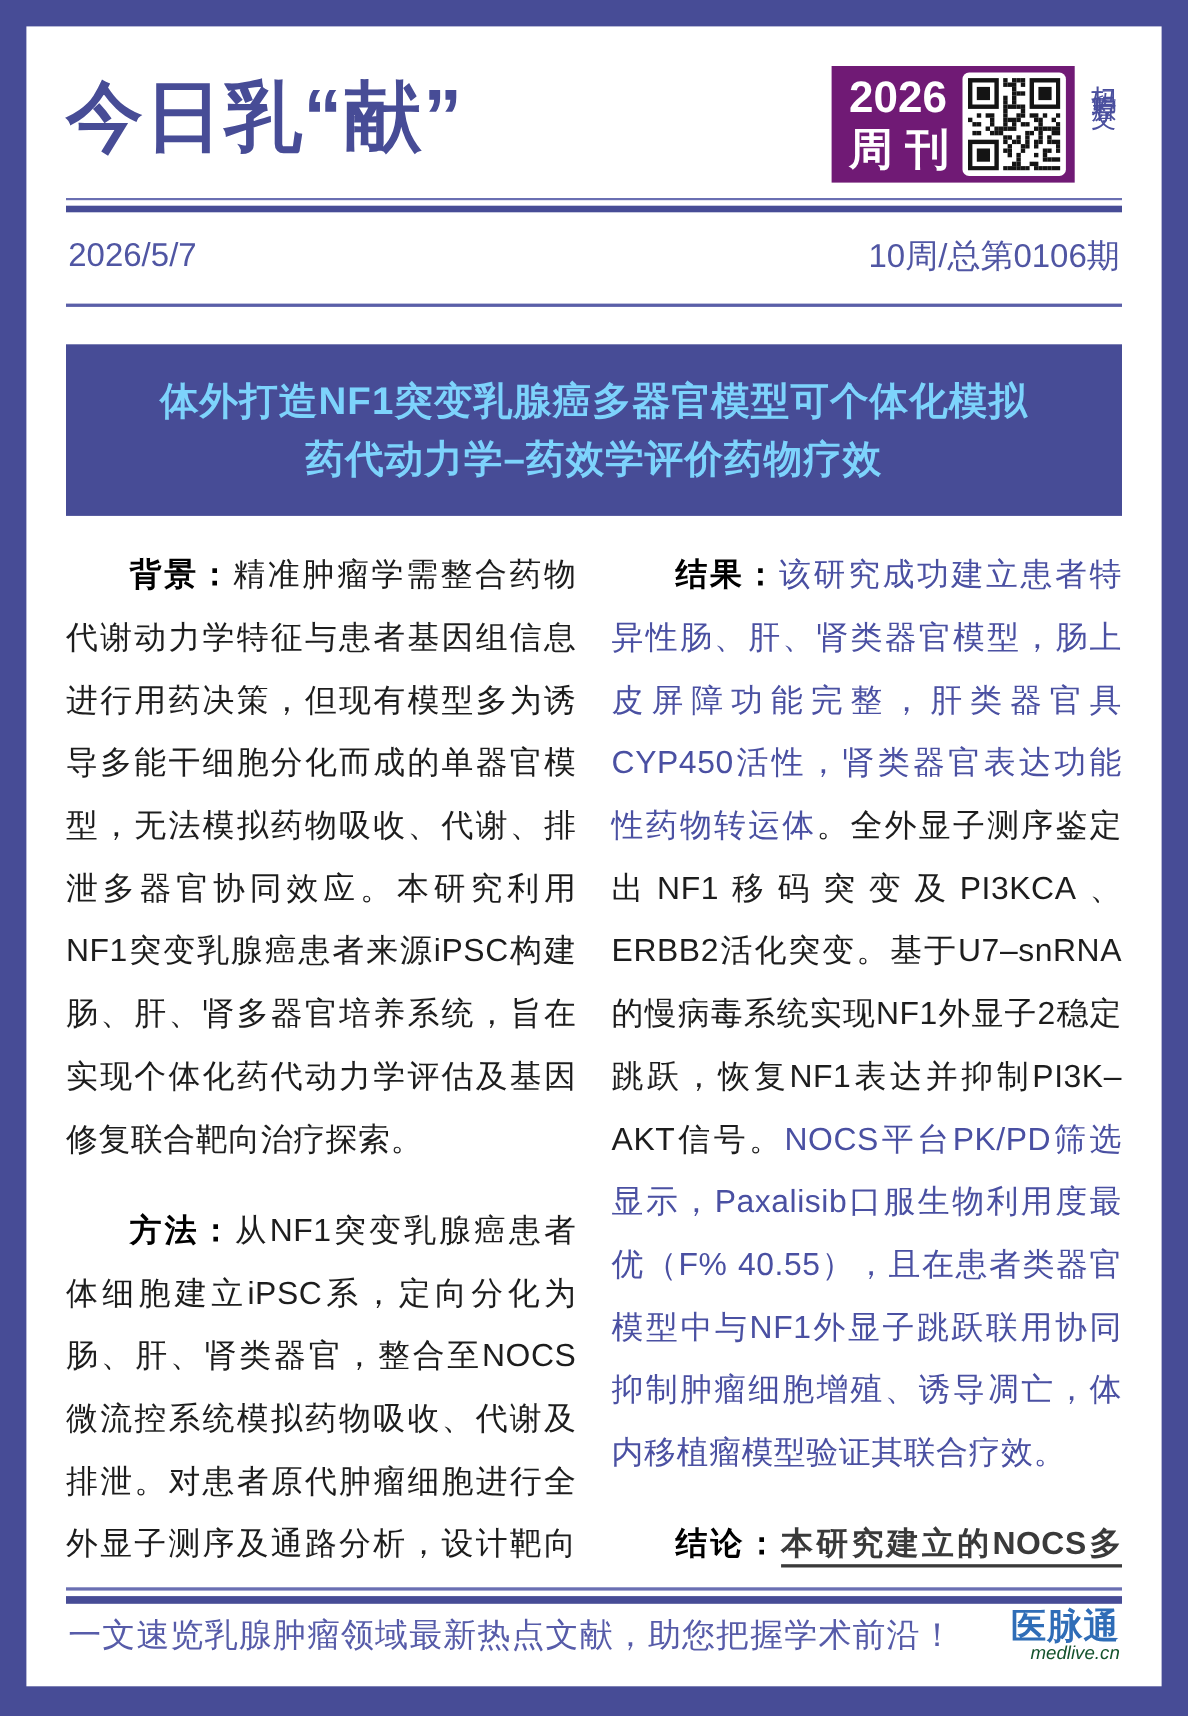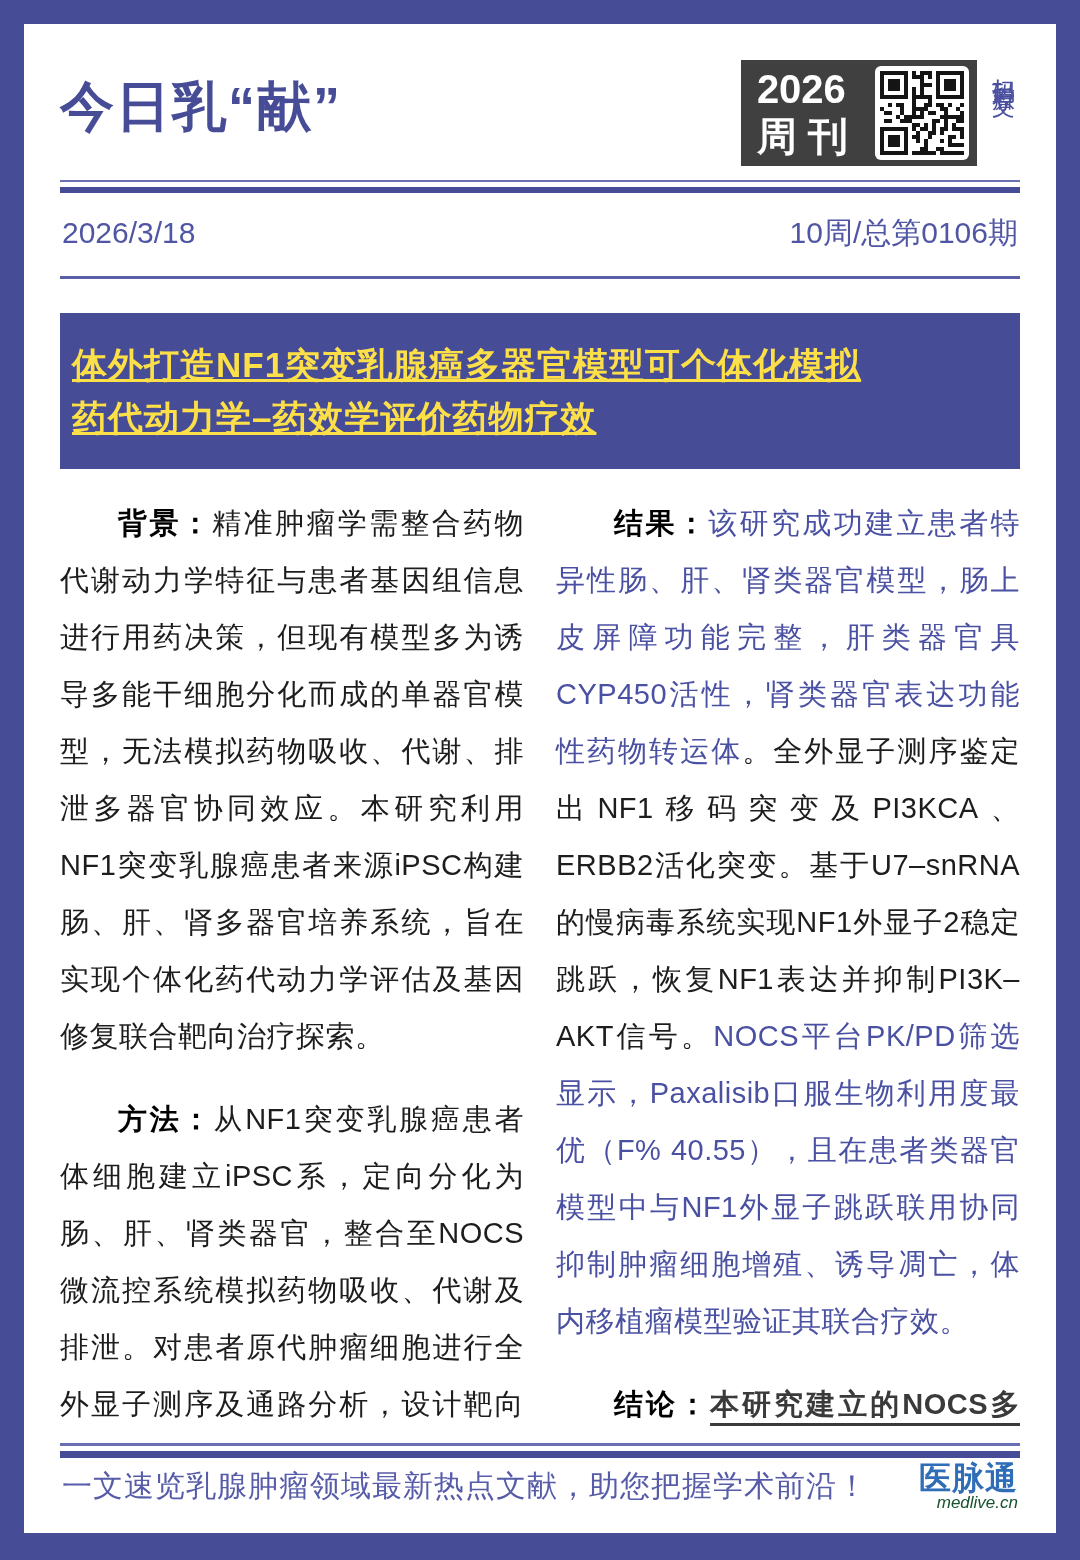--- a/index.html
+++ b/index.html
@@ -11,49 +11,49 @@
   }
   .card {
     background:#ffffff;
     width:100%; height:100%;
     padding:26px 36px 0 36px;
     display:flex; flex-direction:column;
   }
   
   .hdr-row { display:flex; justify-content:space-between; align-items:flex-start; }
   .logo {
-    font-size:54px; font-weight:900; color:#474c96;
+    font-size:70px; font-weight:900; color:#474c96;
     letter-spacing:2px; line-height:112px; white-space:nowrap;
   }
   .badge-group { display:flex; align-items:flex-start; gap:12px; margin-top:10px; }
   .badge {
-    background:#404040; display:flex; align-items:center; gap:27px;
+    background:#701a75; display:flex; align-items:center; gap:12px;
     padding:6px 8px 6px 16px; height:106px;
   }
   .badge-txt { color:#ffffff; font-size:40px; font-weight:700; line-height:1.18; white-space:nowrap; }
   .qr-box {
     background:#ffffff; border-radius:6px; width:94px; height:94px;
     display:flex; align-items:center; justify-content:center;
   }
   .scan-hint {
     writing-mode:vertical-rl; font-size:23px; color:#4a4f9e;
     letter-spacing:4px; height:112px; font-weight:500;
   }
   .rule-thin  { height:3px; background:#6a6fb2; margin-top:8px; }
   .rule-thick { height:7px; background:#474c96; margin-top:5px; }
   .info-row {
     display:flex; justify-content:space-between; align-items:center;
     color:#5056a3; font-size:30px; padding:20px 2px 22px 2px; font-weight:500;
   }
   .rule-mid { height:4px; background:#5a5fa8; }
   
   .banner {
-    margin-top:34px; background:#474c96; color:#fde047;
-    text-align:left; padding:25px 12px; font-size:35px; font-weight:700;
-    line-height:53px; letter-spacing:1px;text-decoration:underline;
+    margin-top:34px; background:#474c96; color:#7dd3fc;
+    text-align:center; padding:25px 12px; font-size:35px; font-weight:700;
+    line-height:53px; letter-spacing:1px;
   }
   
   .body-cols {
     display:flex; gap:32px; margin-top:26px;
     flex:1 1 auto; min-height:0; overflow:hidden;
   }
   .col { flex:1 1 0; }
   .para {
     font-size:29px; line-height:57px; color:#1d1d1d;
     text-align:justify; text-indent:2em; letter-spacing:0.5px;
@@ -230,21 +230,21 @@
         </div>
       </div>
       <div class="scan-hint">扫码看原文</div>
     </div>
   </div>
 
   <div class="rule-thin"></div>
   <div class="rule-thick"></div>
 
   <div class="info-row">
-    <span>2026/3/18</span>
+    <span>2026/5/7</span>
     <span>10周/总第0106期</span>
   </div>
   <div class="rule-mid"></div>
 
   <div class="banner">
     <div>体外打造NF1突变乳腺癌多器官模型可个体化模拟</div>
     <div>药代动力学–药效学评价药物疗效</div>
   </div>
 
   <div class="body-cols">

